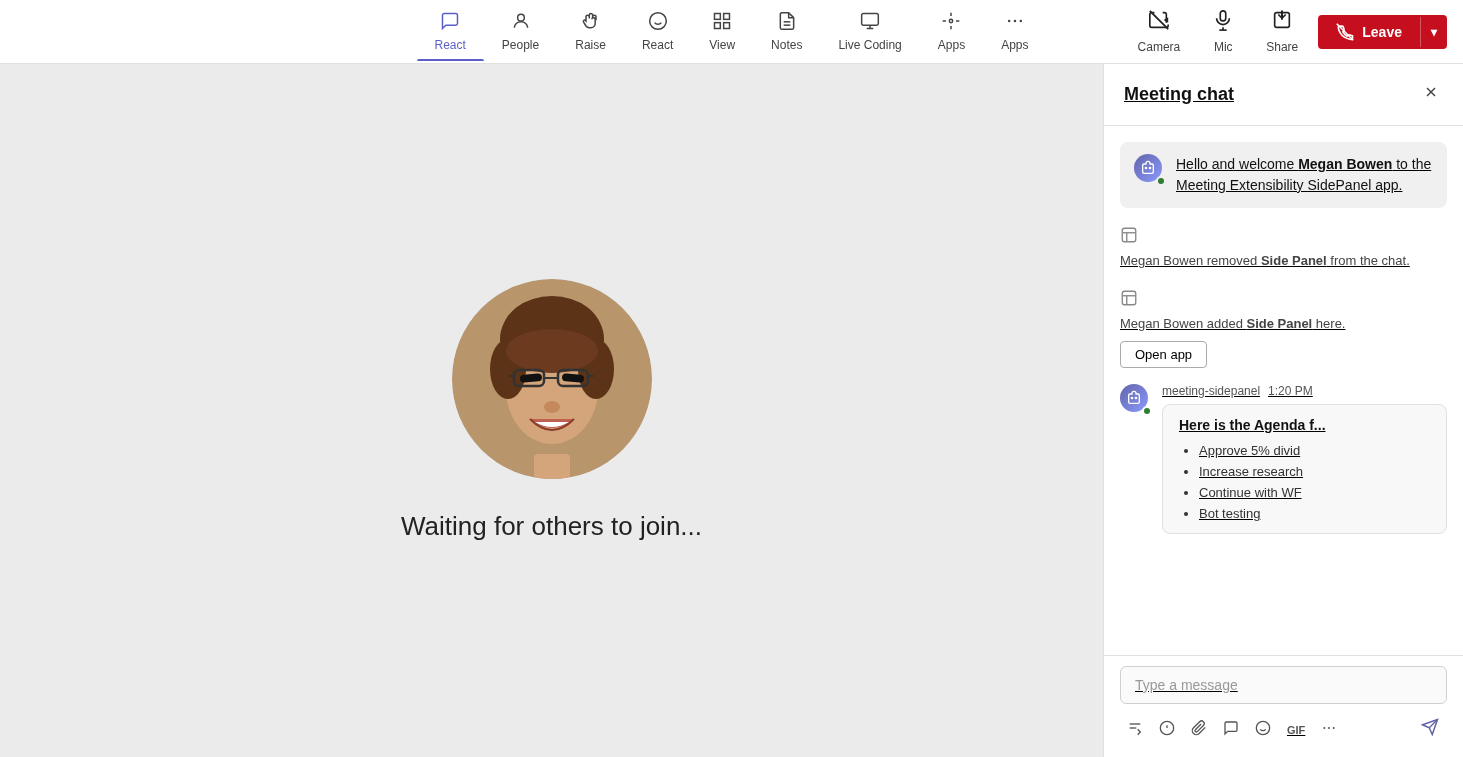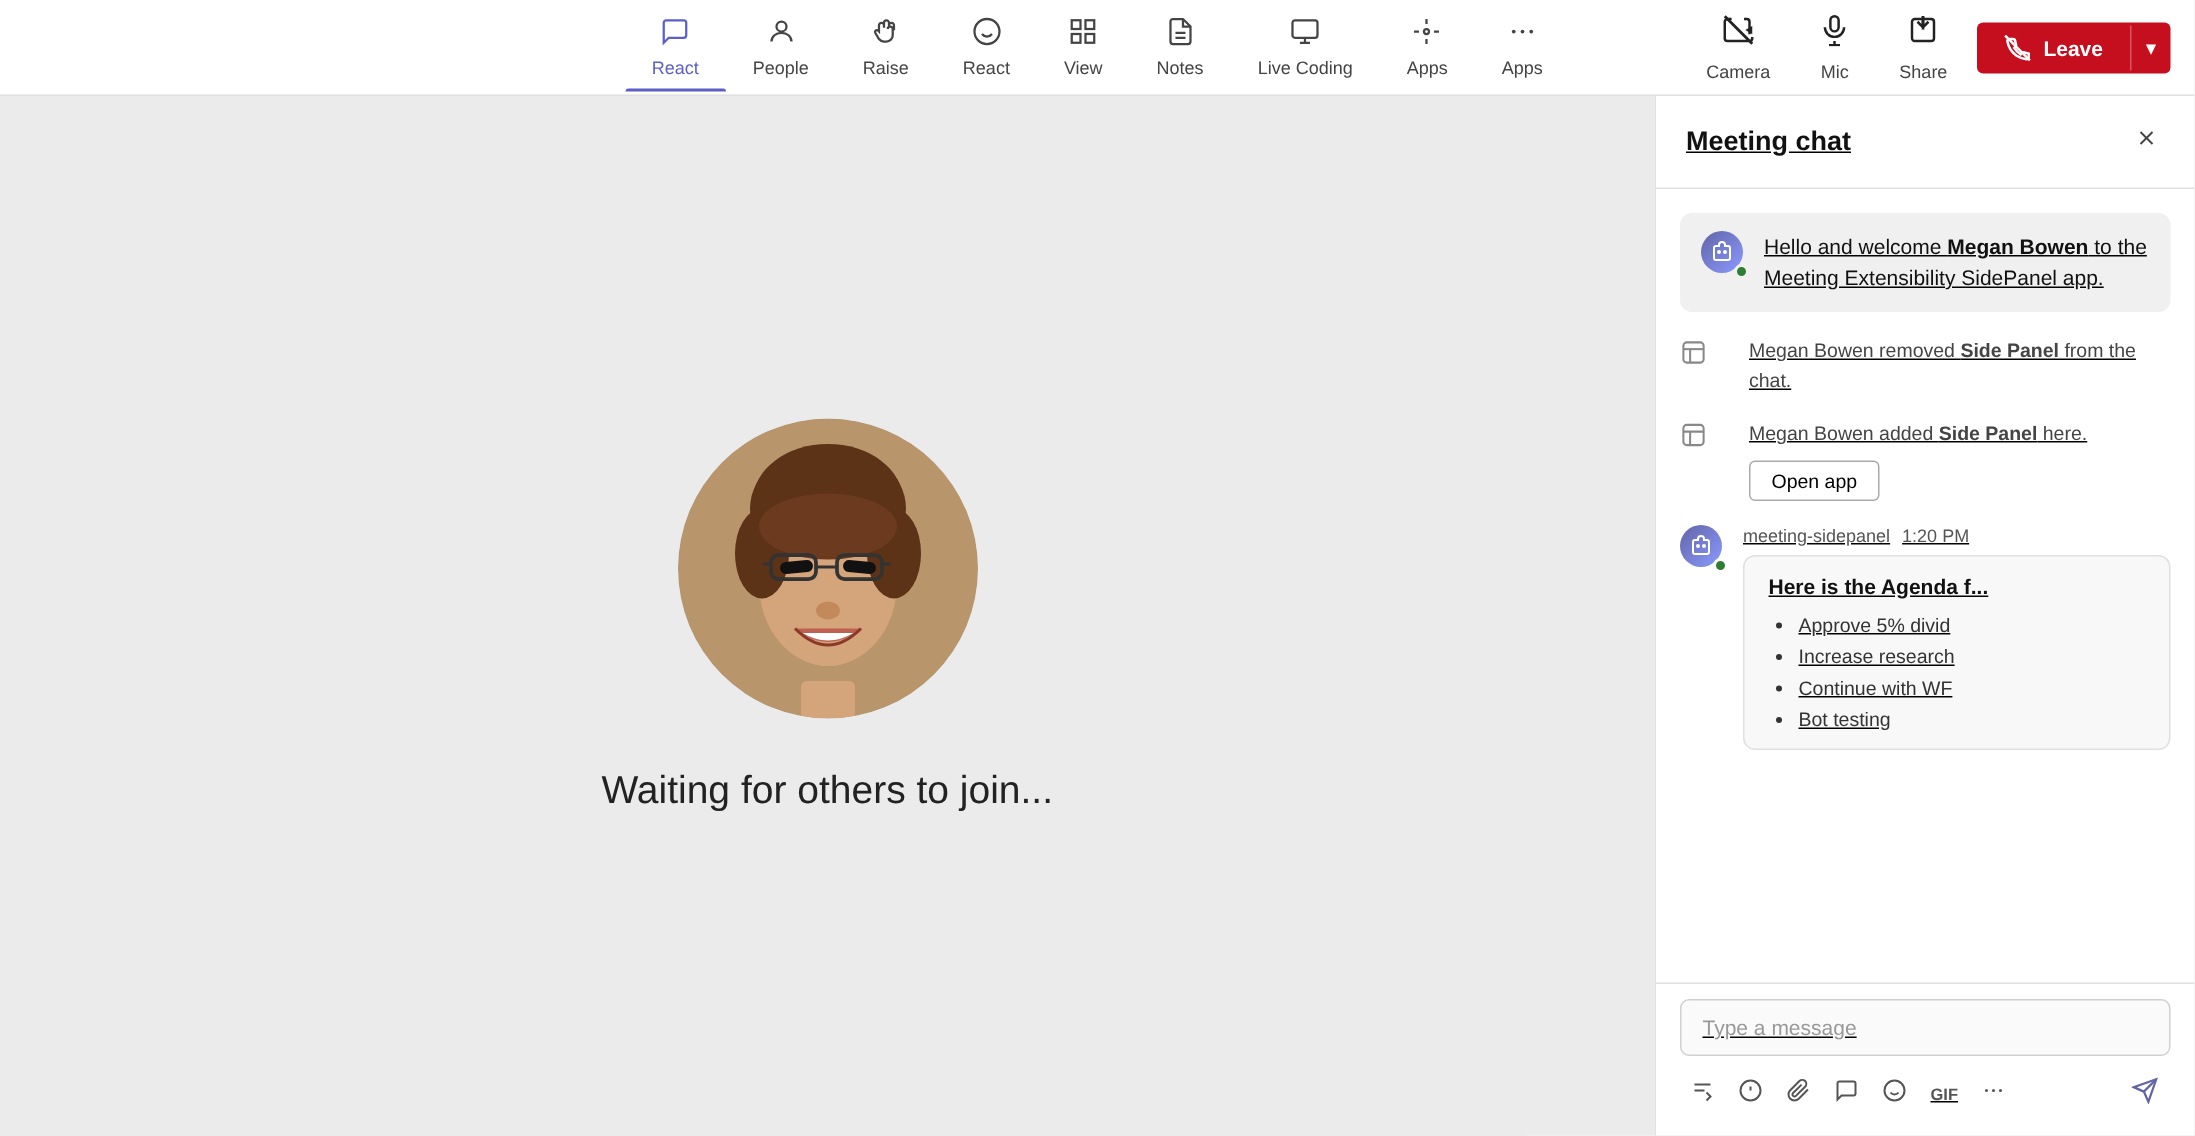--- a/index.html
+++ b/index.html
@@ -208,22 +208,23 @@
     .msg-welcome-text {
       font-size: 14px;
       color: #111;
       line-height: 1.5;
     }
     .msg-welcome-text strong { font-weight: 700; }
 
     
     .sys-msg {
       display: flex;
-      gap: 28px;
+      gap: 2px;
       align-items: flex-start;
+      flex-direction: column;
     }
     .sys-msg-icon {
       font-size: 18px;
       color: #666;
       flex-shrink: 0;
       margin-top: 2px;
     }
     .sys-msg-text {
       font-size: 13px;
       color: #444;

